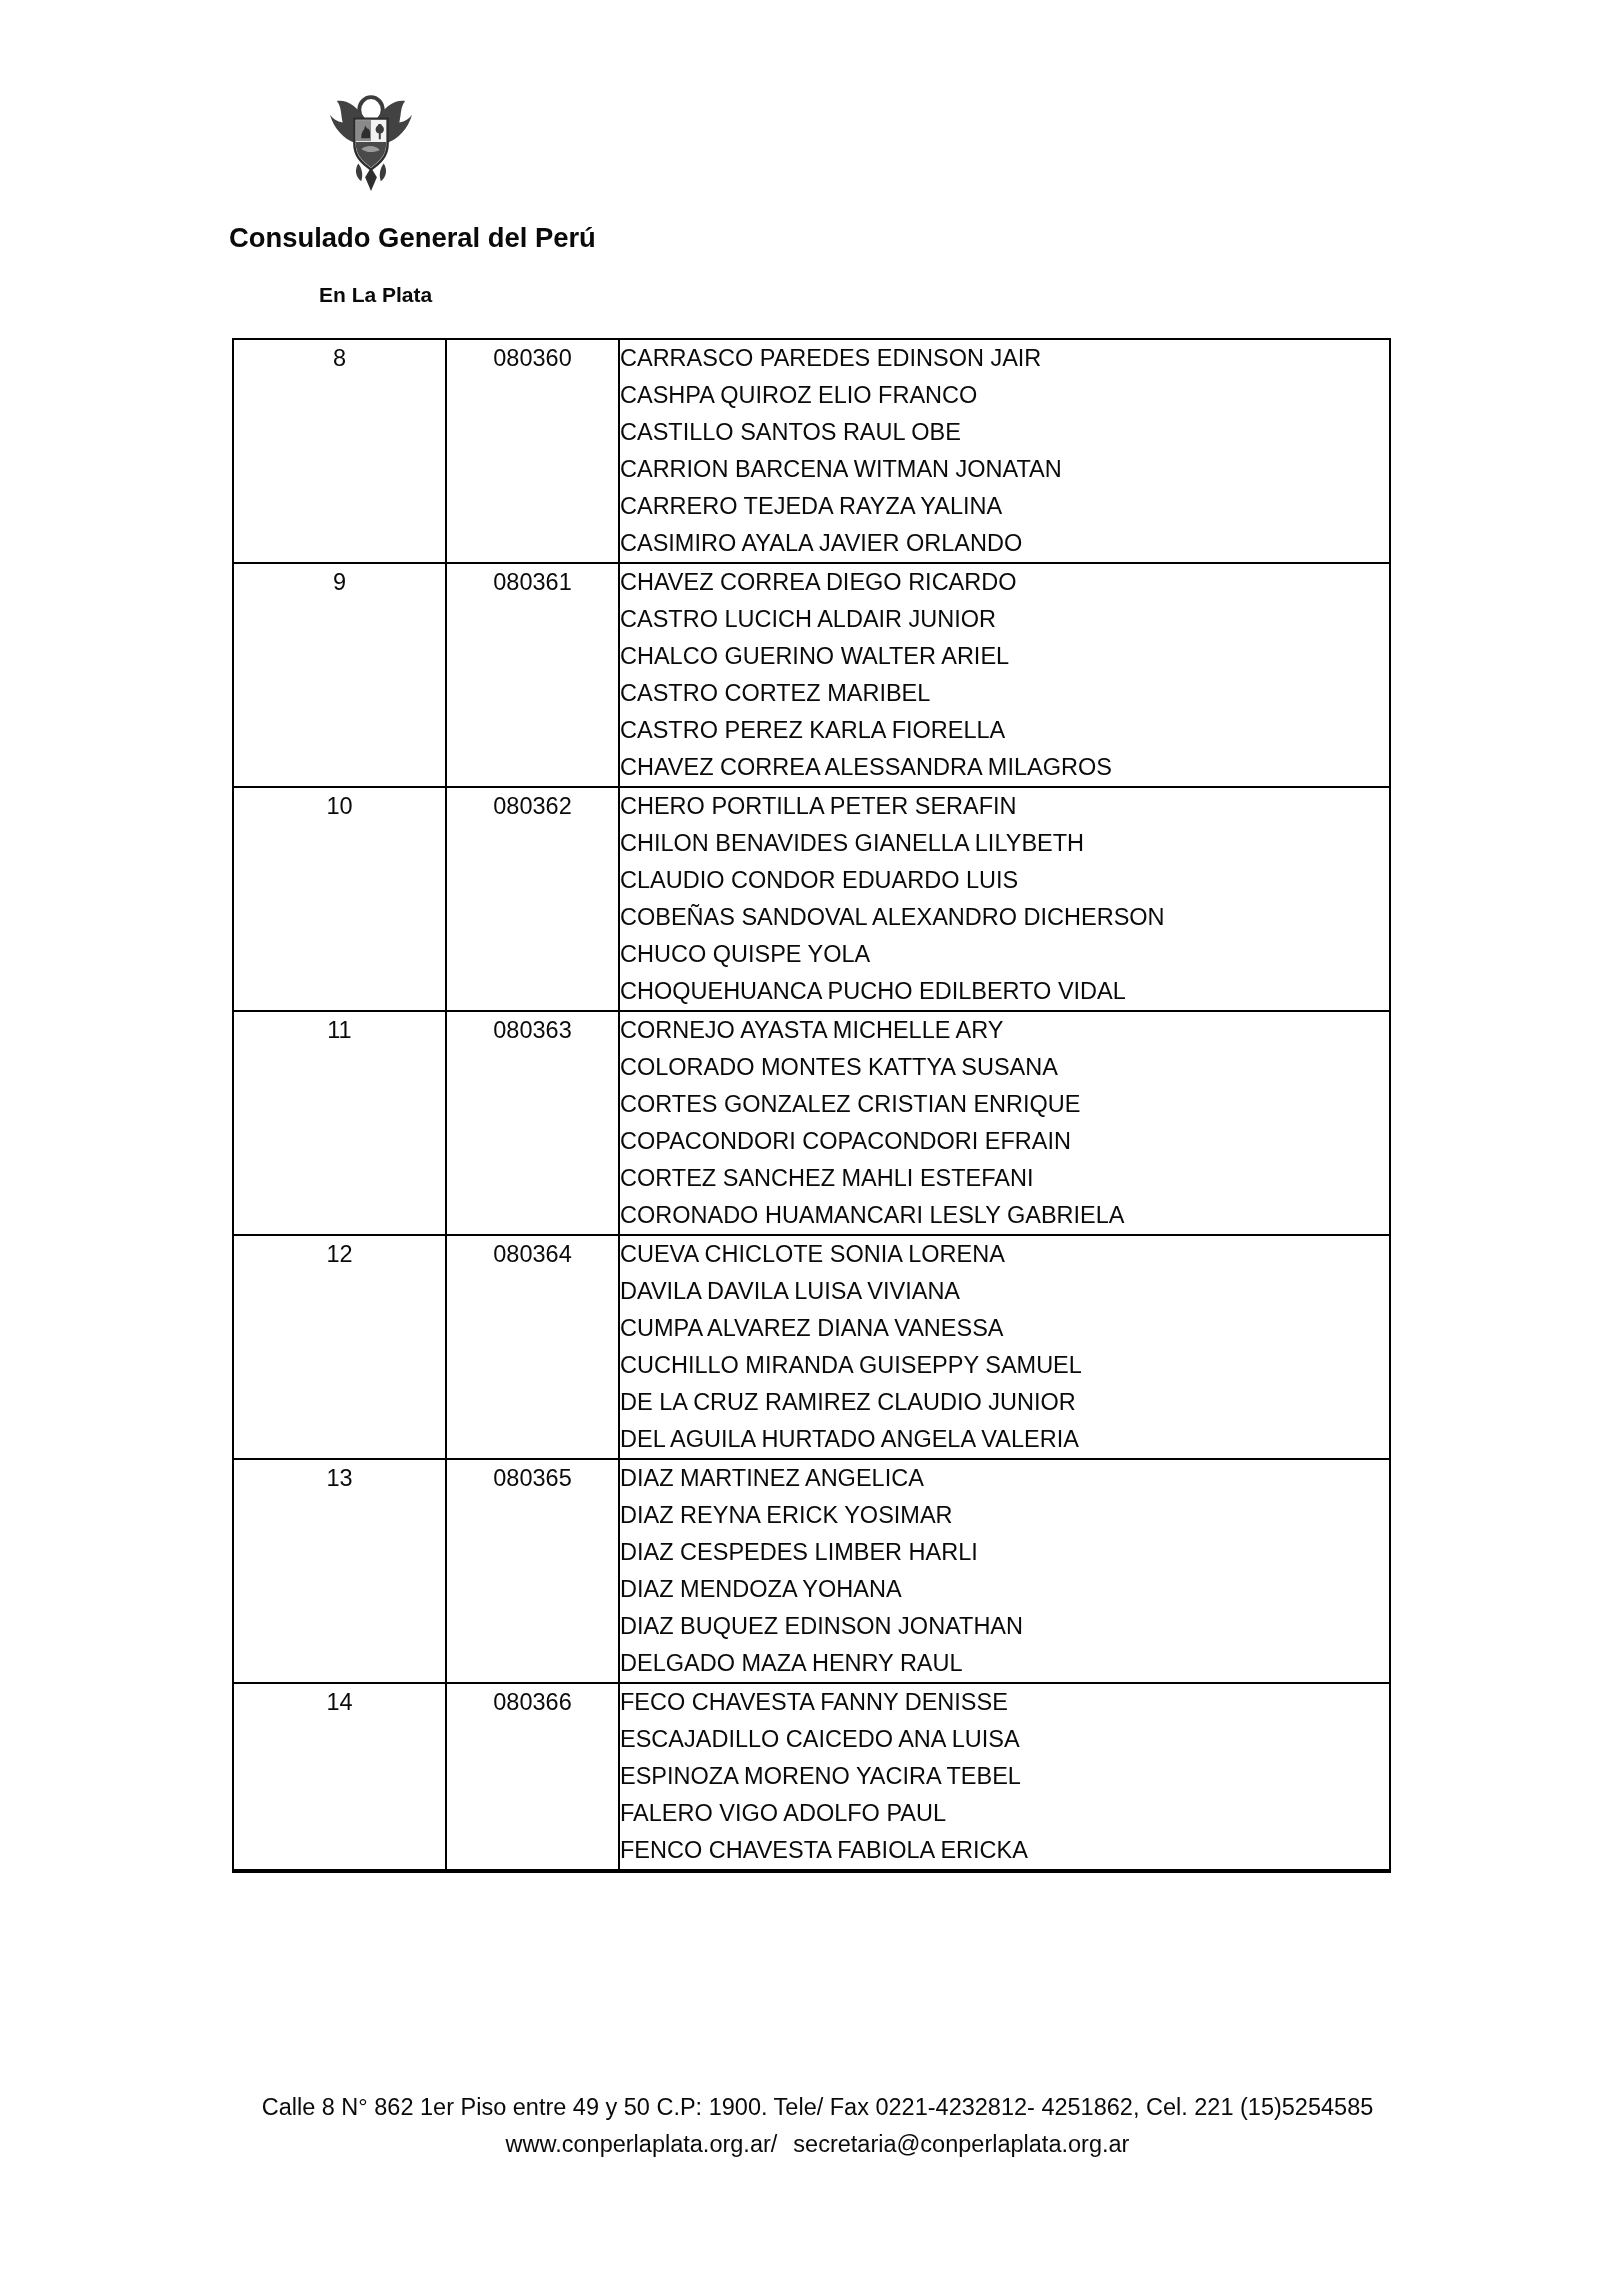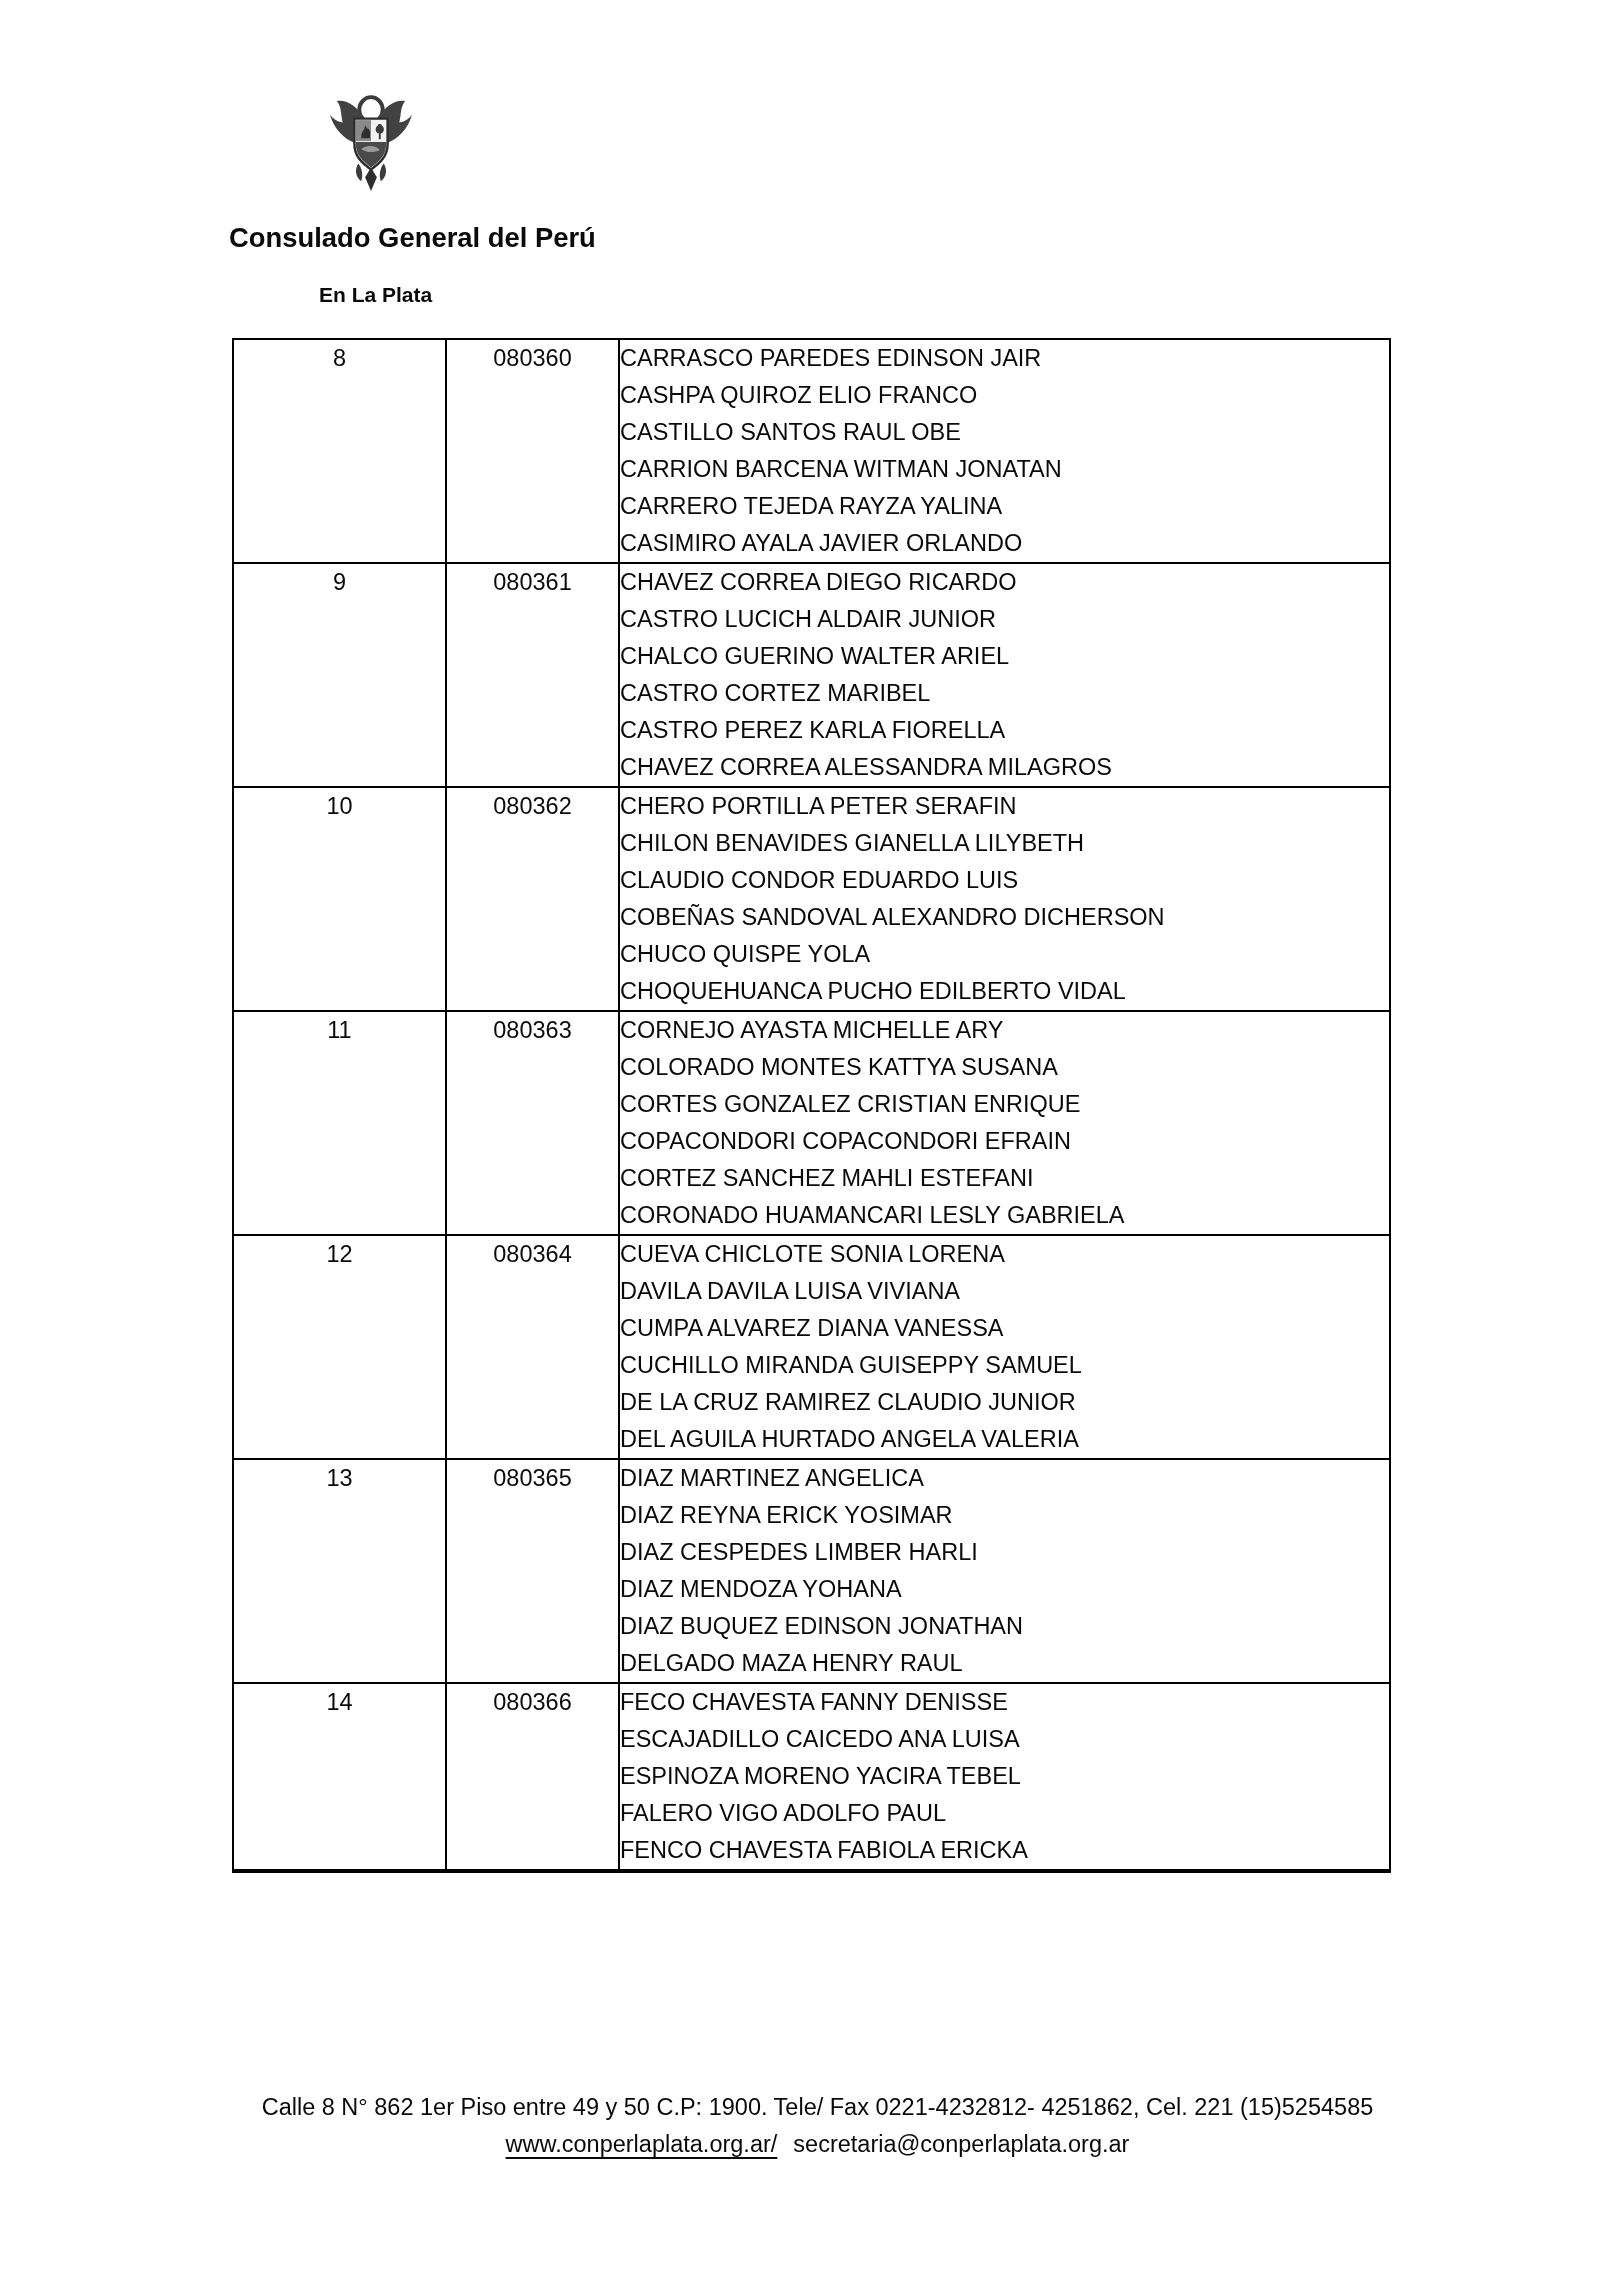--- a/index.html
+++ b/index.html
@@ -66,21 +66,20 @@
     position: absolute;
     left: 0;
     top: 2089px;
     width: 1621px;
     text-align: center;
     font-size: 23.5px;
     line-height: 37px;
     padding-left: 7px;
   }
   .footer .link {
-    text-decoration: underline;
     text-underline-offset: 4.9px;
     text-decoration-thickness: 2px;
   }
   .footer .email { margin-left: 16px; }
 </style>
 </head>
 <body>
 
 <div class="page">
 

